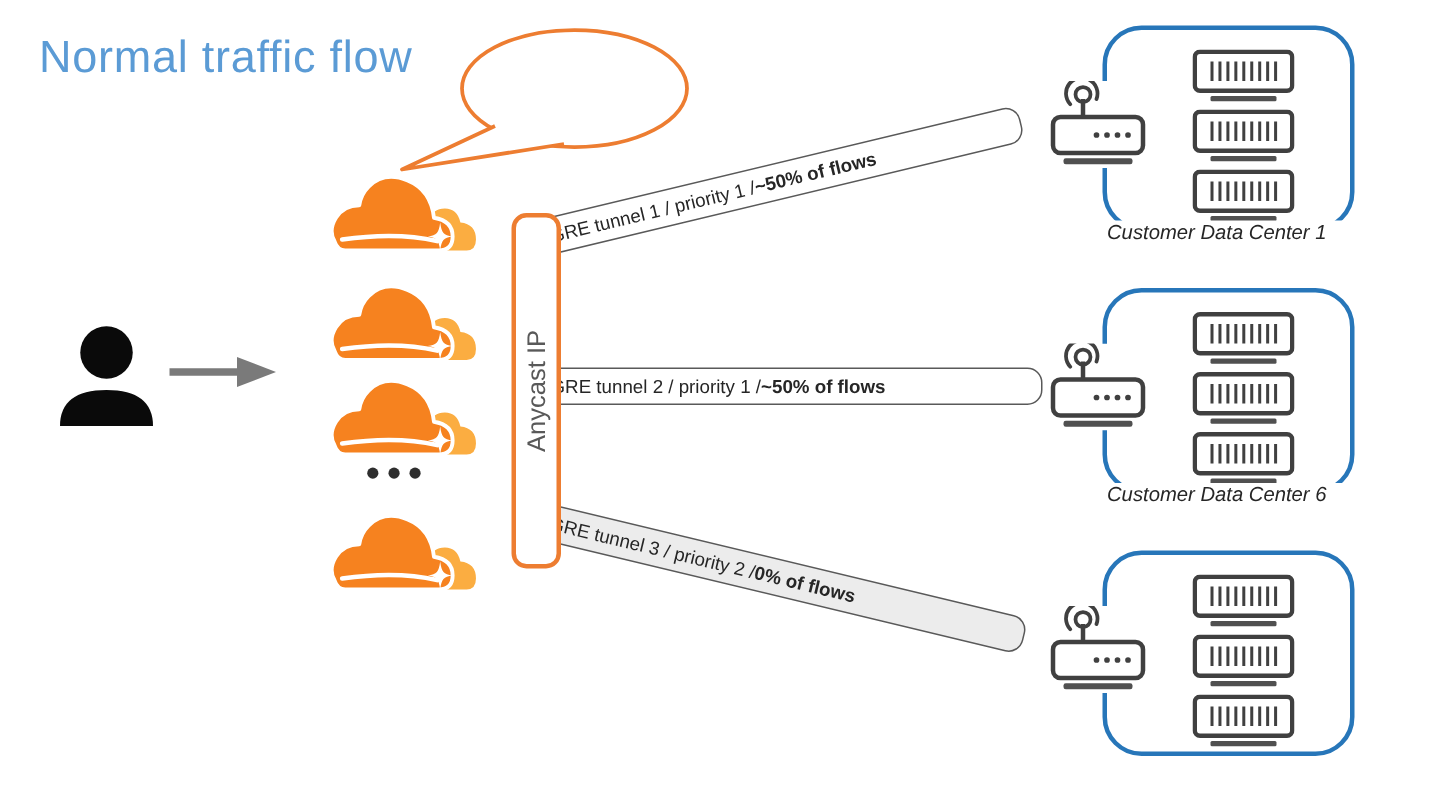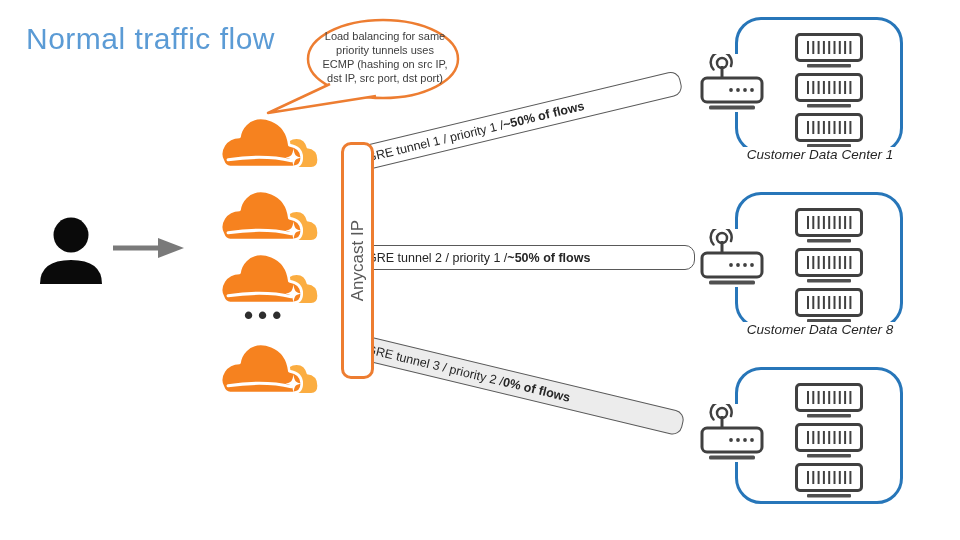--- a/index.html
+++ b/index.html
@@ -38,21 +38,21 @@
   #tunnel-3{left:358px;top:334px;width:334px;transform:rotate(13.5deg);background:#ECECEC;}
 
   
   .dc{position:absolute;left:700px;width:210px;height:158px;}
   #dc-1{top:14px;} #dc-2{top:189px;} #dc-3{top:364px;}
   .dc-bracket{position:absolute;left:35px;top:3px;width:162px;height:131px;
               border:3.5px solid #2776B9;border-radius:26px;}
   .dc-router{position:absolute;left:0px;top:40px;width:72px;height:58px;z-index:2;}
   .dc-servers{position:absolute;left:95px;top:19px;}
   .server{display:block;width:68px;height:35px;margin-bottom:5px;}
-  .dc-label{position:absolute;left:38px;top:133px;width:164px;text-align:center;
+  .dc-label{position:absolute;left:38px;top:133px;width:164px;
             background:#fff;font-style:italic;font-size:13.5px;line-height:16px;
             color:#262626;z-index:2;white-space:nowrap;}
 
   #person-svg{left:38px;top:216px;}
   #arrow-svg{left:110px;top:234px;}
 </style>
 </head>
 <body>
 
 <div id="stage">
@@ -94,26 +94,20 @@
       </g>
     </defs>
   </svg>
 
   <div id="page-title" class="abs">Normal traffic flow</div>
 
   <svg id="callout-svg" class="abs" width="225" height="115" viewBox="250 12 225 115">
     <ellipse cx="383" cy="59" rx="75" ry="39" fill="#ffffff" stroke="#ED7D31" stroke-width="2.5"></ellipse>
     <path d="M 330 84 L 268 113 L 376 96" fill="#ffffff" stroke="#ED7D31" stroke-width="2.5" stroke-linejoin="round"></path>
   </svg>
-  <div id="callout-text" class="abs">
-    <div>Load balancing for same</div>
-    <div>priority tunnels uses</div>
-    <div>ECMP (hashing on src IP,</div>
-    <div>dst IP, src port, dst port)</div>
-  </div>
 
   <svg id="person-svg" class="abs" width="66" height="68" viewBox="0 0 66 68">
     <circle cx="33" cy="19" r="17.5" fill="#0a0a0a"></circle>
     <path d="M 2 68 Q 2 44 33 44 Q 64 44 64 68 Z" fill="#0a0a0a"></path>
   </svg>
   <svg id="arrow-svg" class="abs" width="78" height="28" viewBox="0 0 78 28">
     <line x1="3" y1="14" x2="50" y2="14" stroke="#7a7a7a" stroke-width="5"></line>
     <polygon points="48,4 74,14 48,24" fill="#7a7a7a"></polygon>
   </svg>
 
@@ -176,21 +170,21 @@
       <svg class="server" viewBox="0 0 68 35">
           <use href="#sym-server"></use>
         </svg>
       <svg class="server" viewBox="0 0 68 35">
           <use href="#sym-server"></use>
         </svg>
       <svg class="server" viewBox="0 0 68 35">
           <use href="#sym-server"></use>
         </svg>
     </div>
-    <div class="dc-label">Customer Data Center 8</div>
+    <div class="dc-label">Customer Data Center 6</div>
   </div>
 
   <div id="dc-3" class="dc">
     <div class="dc-bracket"></div>
     <svg class="dc-router" viewBox="0 0 72 58">
         <use href="#sym-router"></use>
       </svg>
     <div class="dc-servers">
       <svg class="server" viewBox="0 0 68 35">
           <use href="#sym-server"></use>

